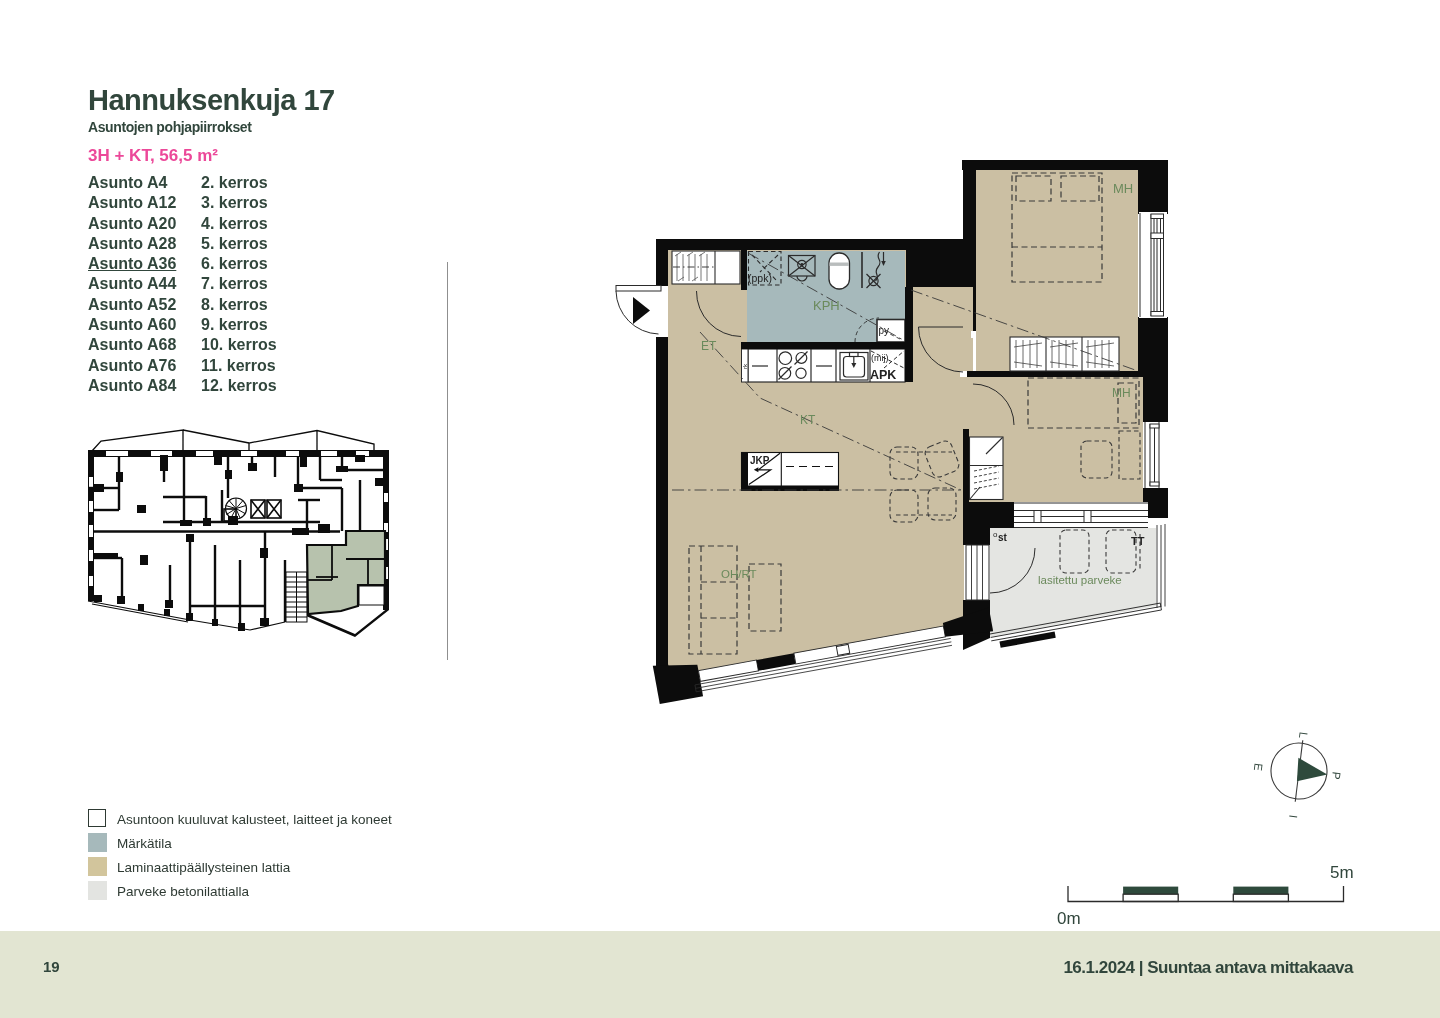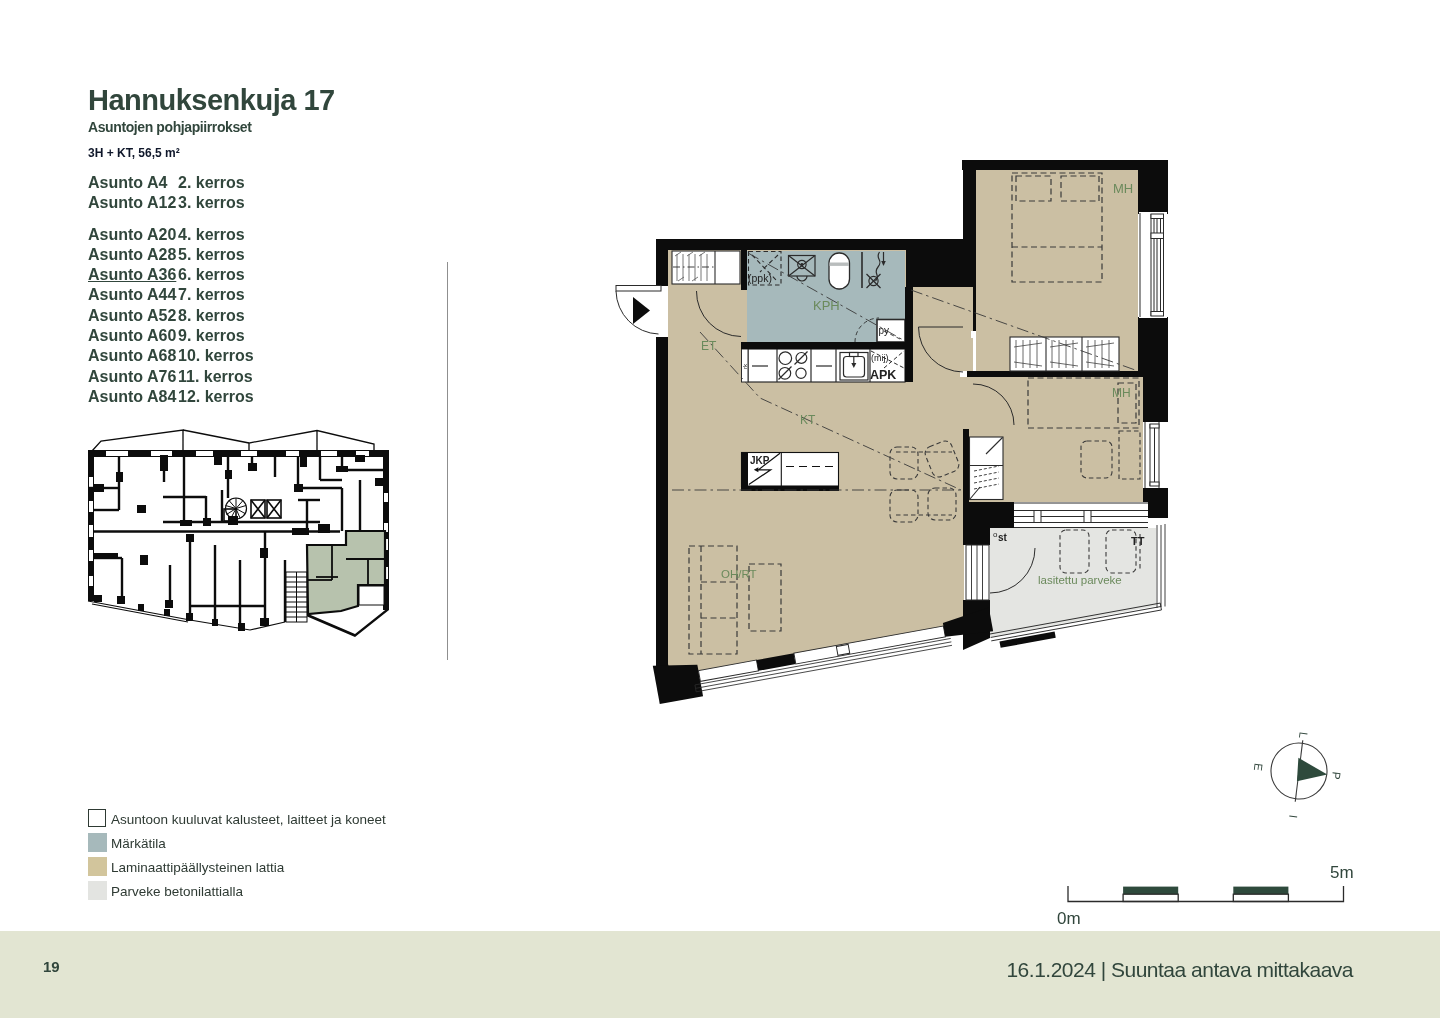--- a/index.html
+++ b/index.html
@@ -2,42 +2,42 @@
 <html lang="fi"><head>
 <meta charset="utf-8">
 <title>Hannuksenkuja 17</title>
 <style>
   html,body{margin:0;padding:0;}
   body{width:1440px;height:1018px;position:relative;background:#ffffff;
        font-family:"Liberation Sans", sans-serif;color:#31463c;overflow:hidden;}
   .abs{position:absolute;}
   .ttl{font-size:29px;font-weight:700;letter-spacing:-0.5px;color:#31463c;}
   .sub{font-size:14px;font-weight:700;letter-spacing:-0.4px;color:#31463c;}
-  .bh{font-size:12px;font-weight:700;color:#0f172a;}
+  .bh{font-size:17px;font-weight:700;color:#ec4899;}
   .lst{font-size:16px;font-weight:700;color:#31463c;line-height:20.3px;}
-  .lst .c2{position:absolute;left:90px;}
+  .lst .c2{position:absolute;left:113px;}
   .leg{font-size:13.5px;color:#2e3a33;}
   .legrow{position:absolute;height:19px;}
   .sw{position:absolute;left:0;top:0;width:19px;height:19px;}
-  .legtx{position:absolute;left:23px;top:2px;white-space:nowrap;}
+  .legtx{position:absolute;left:29px;top:2px;white-space:nowrap;}
   .foot{position:absolute;left:0;top:931px;width:1440px;height:87px;background:#e2e5d2;}
 </style>
 </head>
 <body>
 
 <div class="abs ttl" style="left:88px;top:84px;text-align:right;">Hannuksenkuja 17</div>
 
 <div class="abs sub" style="left:88px;top:119px;">Asuntojen pohjapiirrokset</div>
 
 <div class="abs bh" style="left:88px;top:146px;">3H + KT, 56,5 m²</div>
 
 <div class="abs lst" style="left:88px;top:173px;width:200px;">
   <div style="position:relative;">Asunto A4<span class="c2">2. kerros</span></div>
   <div style="position:relative;">Asunto A12<span class="c2">3. kerros</span></div>
-  <div style="position:relative;margin-top:11px;">Asunto A20<span class="c2">4. kerros</span></div>
+  <div style="position:relative;">Asunto A20<span class="c2">4. kerros</span></div>
   <div style="position:relative;">Asunto A28<span class="c2">5. kerros</span></div>
   <div style="position:relative;text-decoration:underline;">Asunto A36<span class="c2">6. kerros</span></div>
   <div style="position:relative;">Asunto A44<span class="c2">7. kerros</span></div>
   <div style="position:relative;">Asunto A52<span class="c2">8. kerros</span></div>
   <div style="position:relative;">Asunto A60<span class="c2">9. kerros</span></div>
   <div style="position:relative;">Asunto A68<span class="c2">10. kerros</span></div>
   <div style="position:relative;">Asunto A76<span class="c2">11. kerros</span></div>
   <div style="position:relative;">Asunto A84<span class="c2">12. kerros</span></div>
 </div>
 
@@ -63,21 +63,21 @@
   <div class="legrow" style="top:72px;">
       <span class="sw" style="background:#e3e4e1;"></span>
       <span class="legtx leg" style="top:3px;">Parveke betonilattialla</span>
     </div>
 </div>
 
 <div class="foot"></div>
 
 <div class="abs" style="left:43px;top:958px;font-size:15px;font-weight:700;color:#31463c;">19</div>
 
-<div class="abs" style="right:87px;top:958px;font-size:21px;letter-spacing:-0.5px;font-weight:400;color:#31463c;white-space:nowrap;">16.1.2024 | Suuntaa antava mittakaava</div>
+<div class="abs" style="right:87px;top:958px;font-size:17px;letter-spacing:-0.5px;font-weight:700;color:#31463c;white-space:nowrap;">16.1.2024 | Suuntaa antava mittakaava</div>
 
 <div class="abs" style="left:1057px;top:863px;font-size:17px;color:#31463c;margin-top:46px;">0m</div>
 <div class="abs" style="left:1330px;top:863px;font-size:17px;color:#31463c;">5m</div>
 
 <svg class="abs" style="left:0;top:0;" width="1440" height="1018" viewBox="0 0 1440 1018">
 
 <g id="scalebar" stroke="#2b2b2b" stroke-width="1.3" fill="none">
 
   <path d="M 1068 886 L 1068 901.5 L 1343.5 901.5 L 1343.5 886"></path>
 

